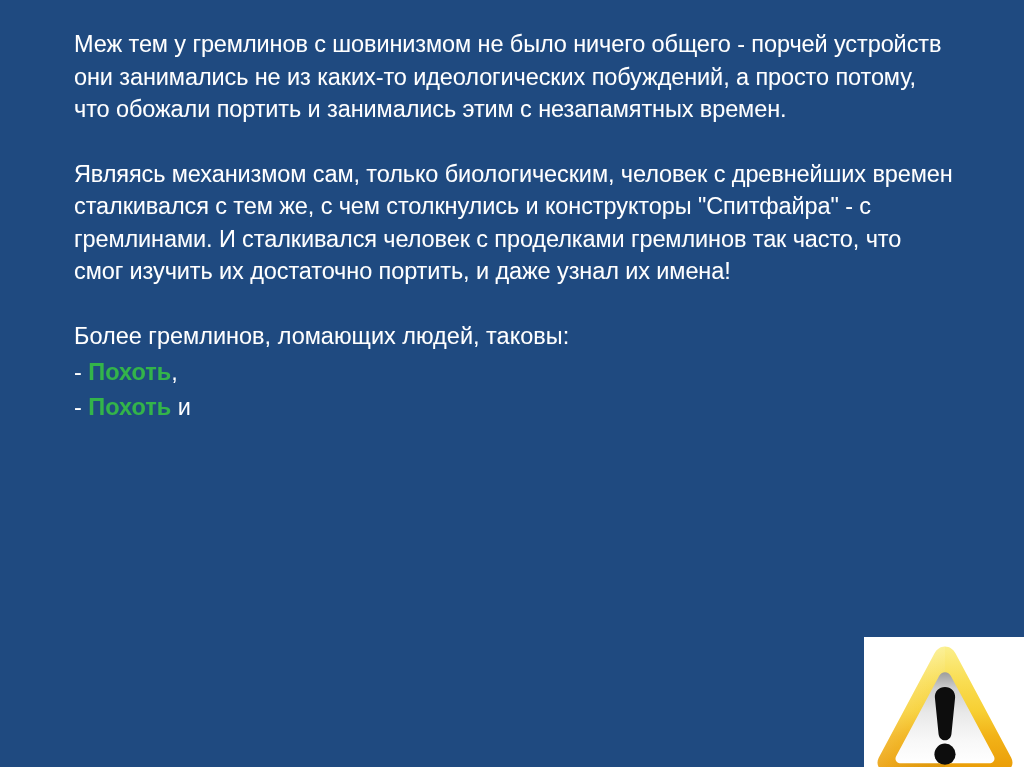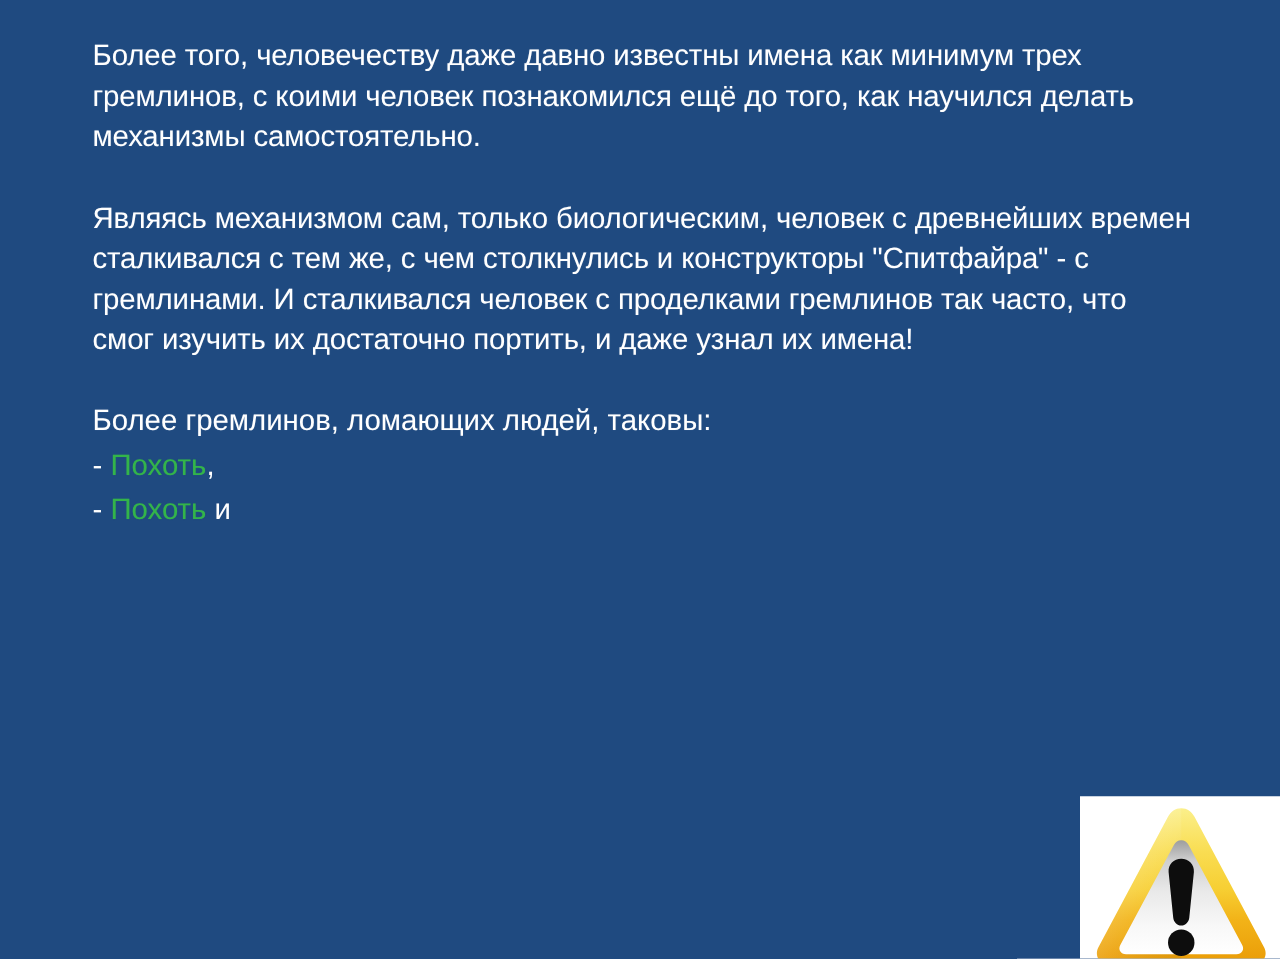--- a/index.html
+++ b/index.html
@@ -56,21 +56,21 @@
     line-height: 35px;
     color: #ffffff;
     margin: 0;
     white-space: pre;
   }
   .dash {
     color: #ffffff;
   }
   .term {
     color: #33b44a;
-    font-weight: normal;
+    font-weight: bold;
     text-shadow: 0 0 1px rgba(51,180,74,0.25);
   }
   .tail {
     color: #ffffff;
   }
   .tail-green {
     color: #33b44a;
     font-weight: bold;
   }
 
@@ -93,21 +93,21 @@
     display: block;
   }
 </style>
 </head>
 <body>
 
 <div id="slide">
 
   <div id="content">
 
-    <p class="para">Более того, человечеству даже давно известны имена как минимум трех гремлинов, с коими человек познакомился ещё до того, как научился делать механизмы самостоятельно.</p>
+    <p class="para">Меж тем у гремлинов с шовинизмом не было ничего общего - порчей устройств они занимались не из каких-то идеологических побуждений, а просто потому, что обожали портить и занимались этим с незапамятных времен.</p>
     <p class="para">Являясь механизмом сам, только биологическим, человек с древнейших времен сталкивался с тем же, с чем столкнулись и конструкторы "Спитфайра" - с гремлинами. И сталкивался человек с проделками гремлинов так часто, что смог изучить их достаточно портить, и даже узнал их имена!</p>
 
     <div class="list-block">
       <p class="list-intro">Более гремлинов, ломающих людей, таковы:</p>
 
       <p class="list-row"><span class="dash">- </span><span class="term">Похоть</span><span class="tail">,</span></p>
 
       <p class="list-row"><span class="dash">- </span><span class="term">Похоть</span><span class="tail"> и</span></p>
 
     </div>

